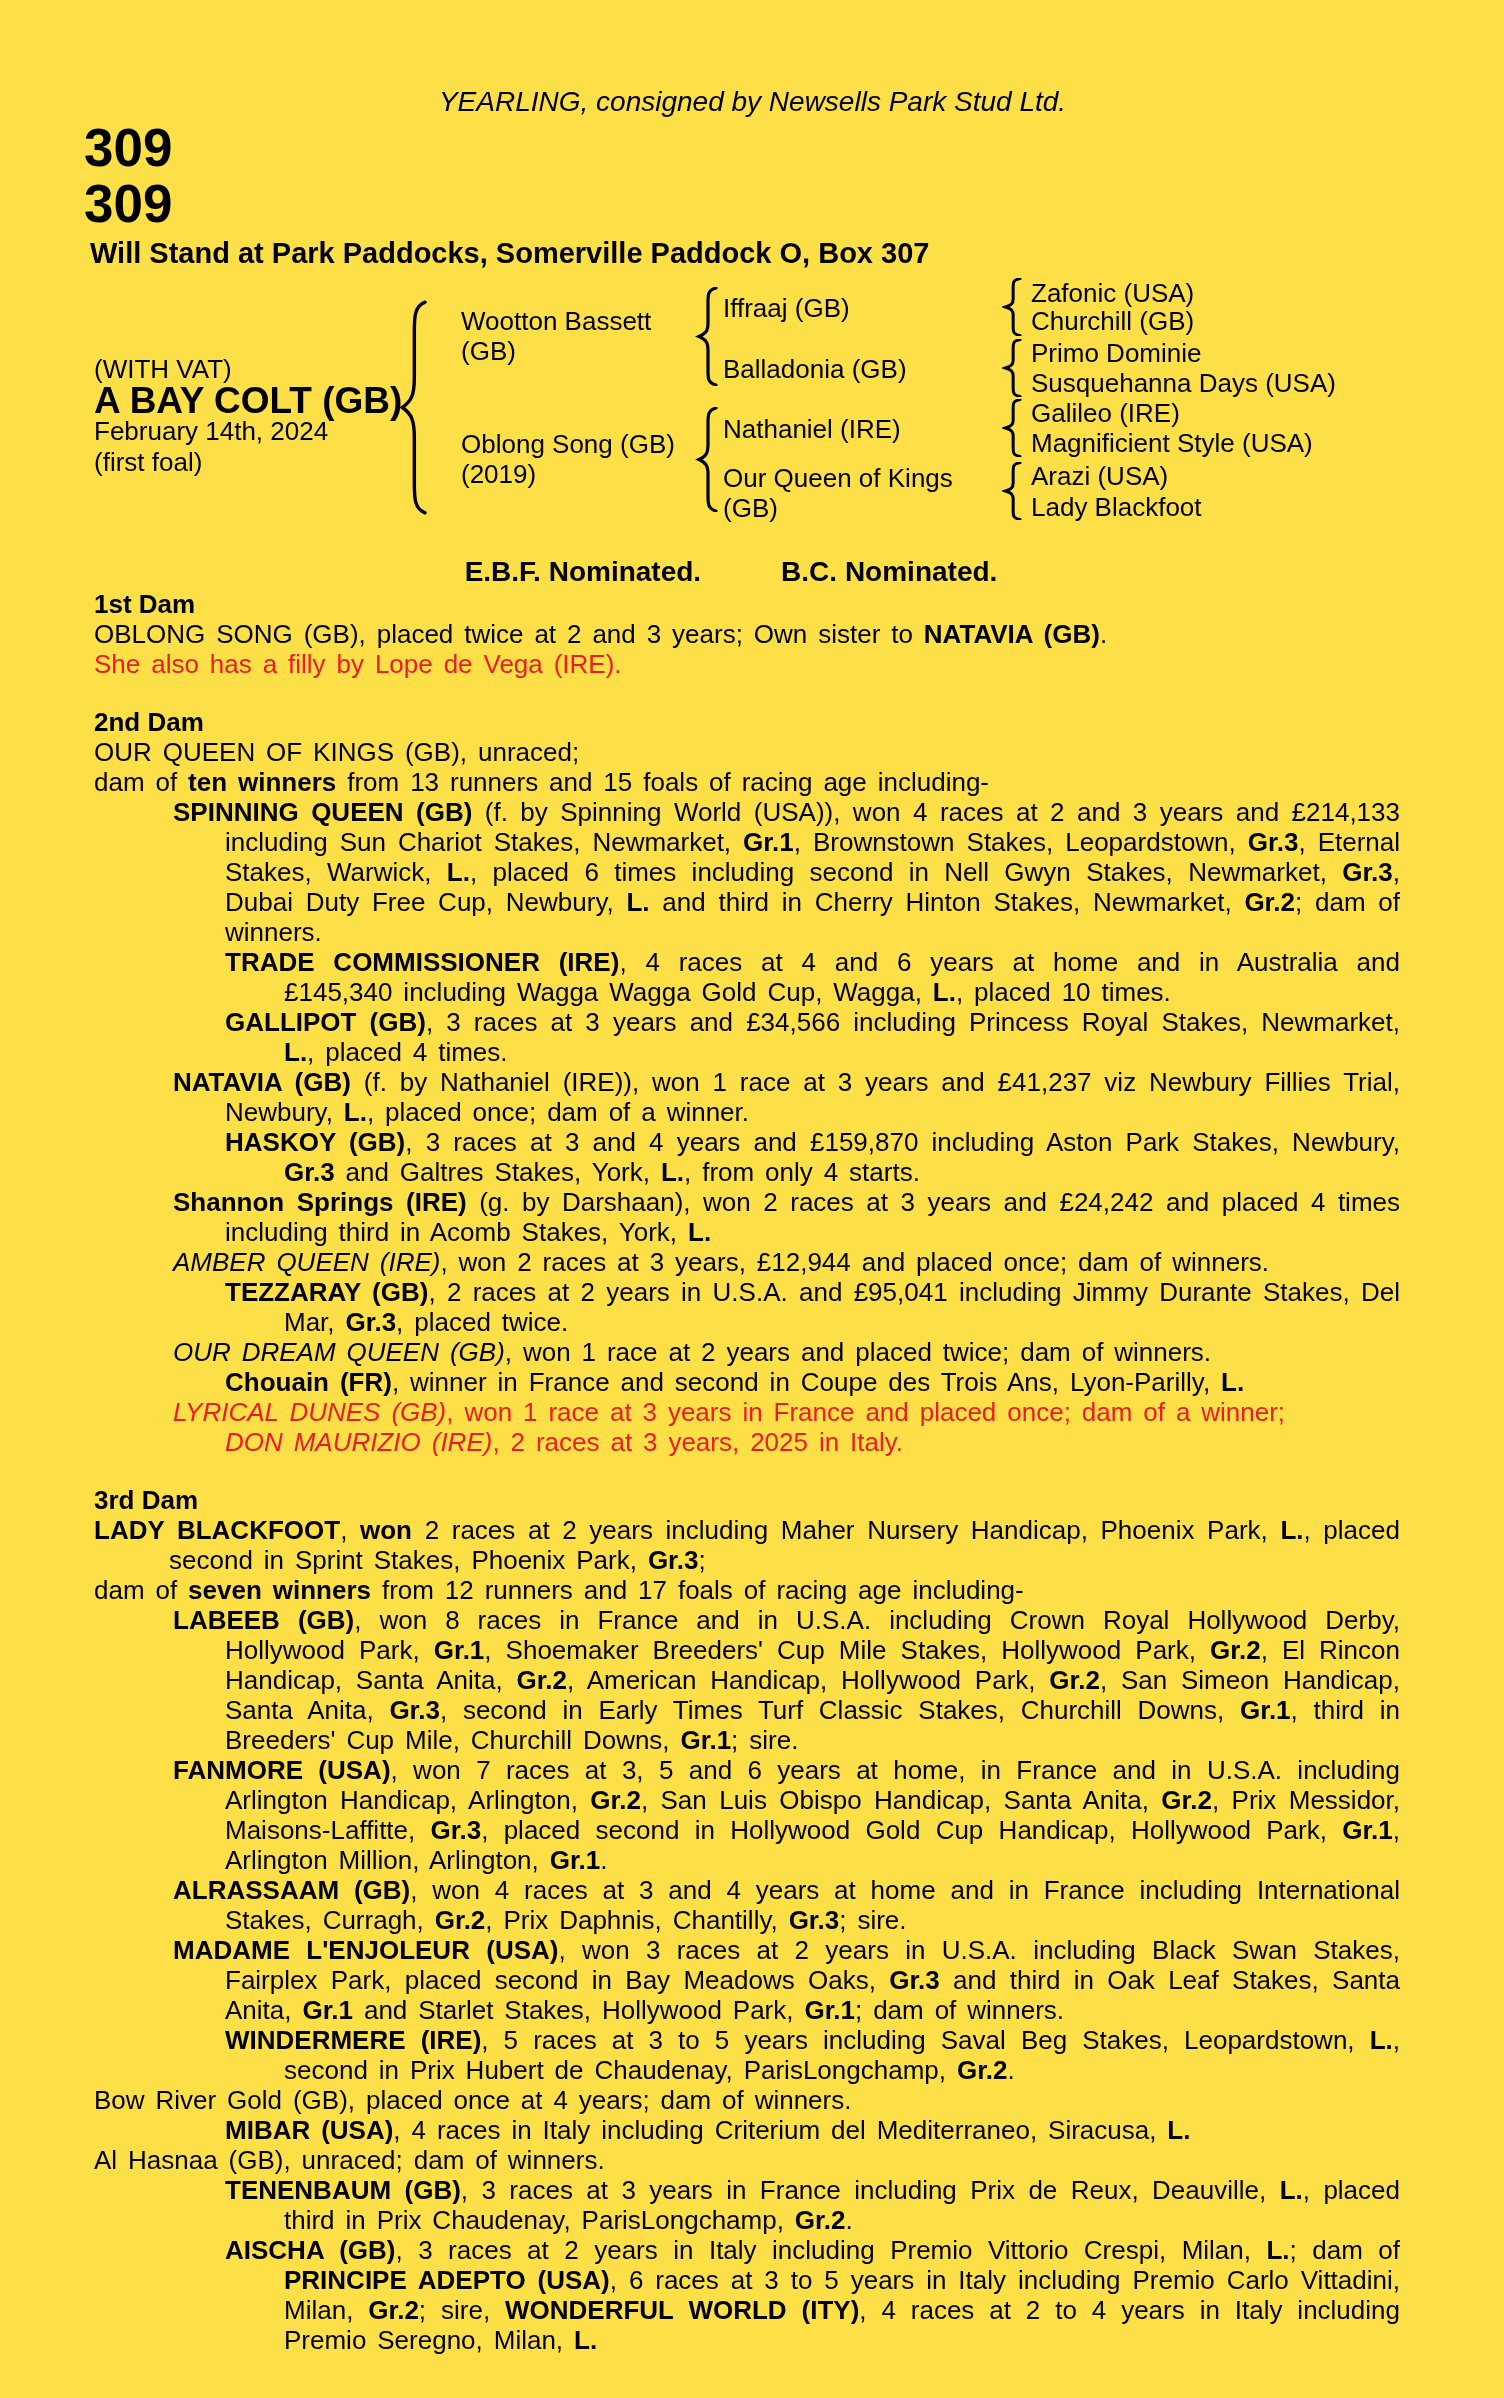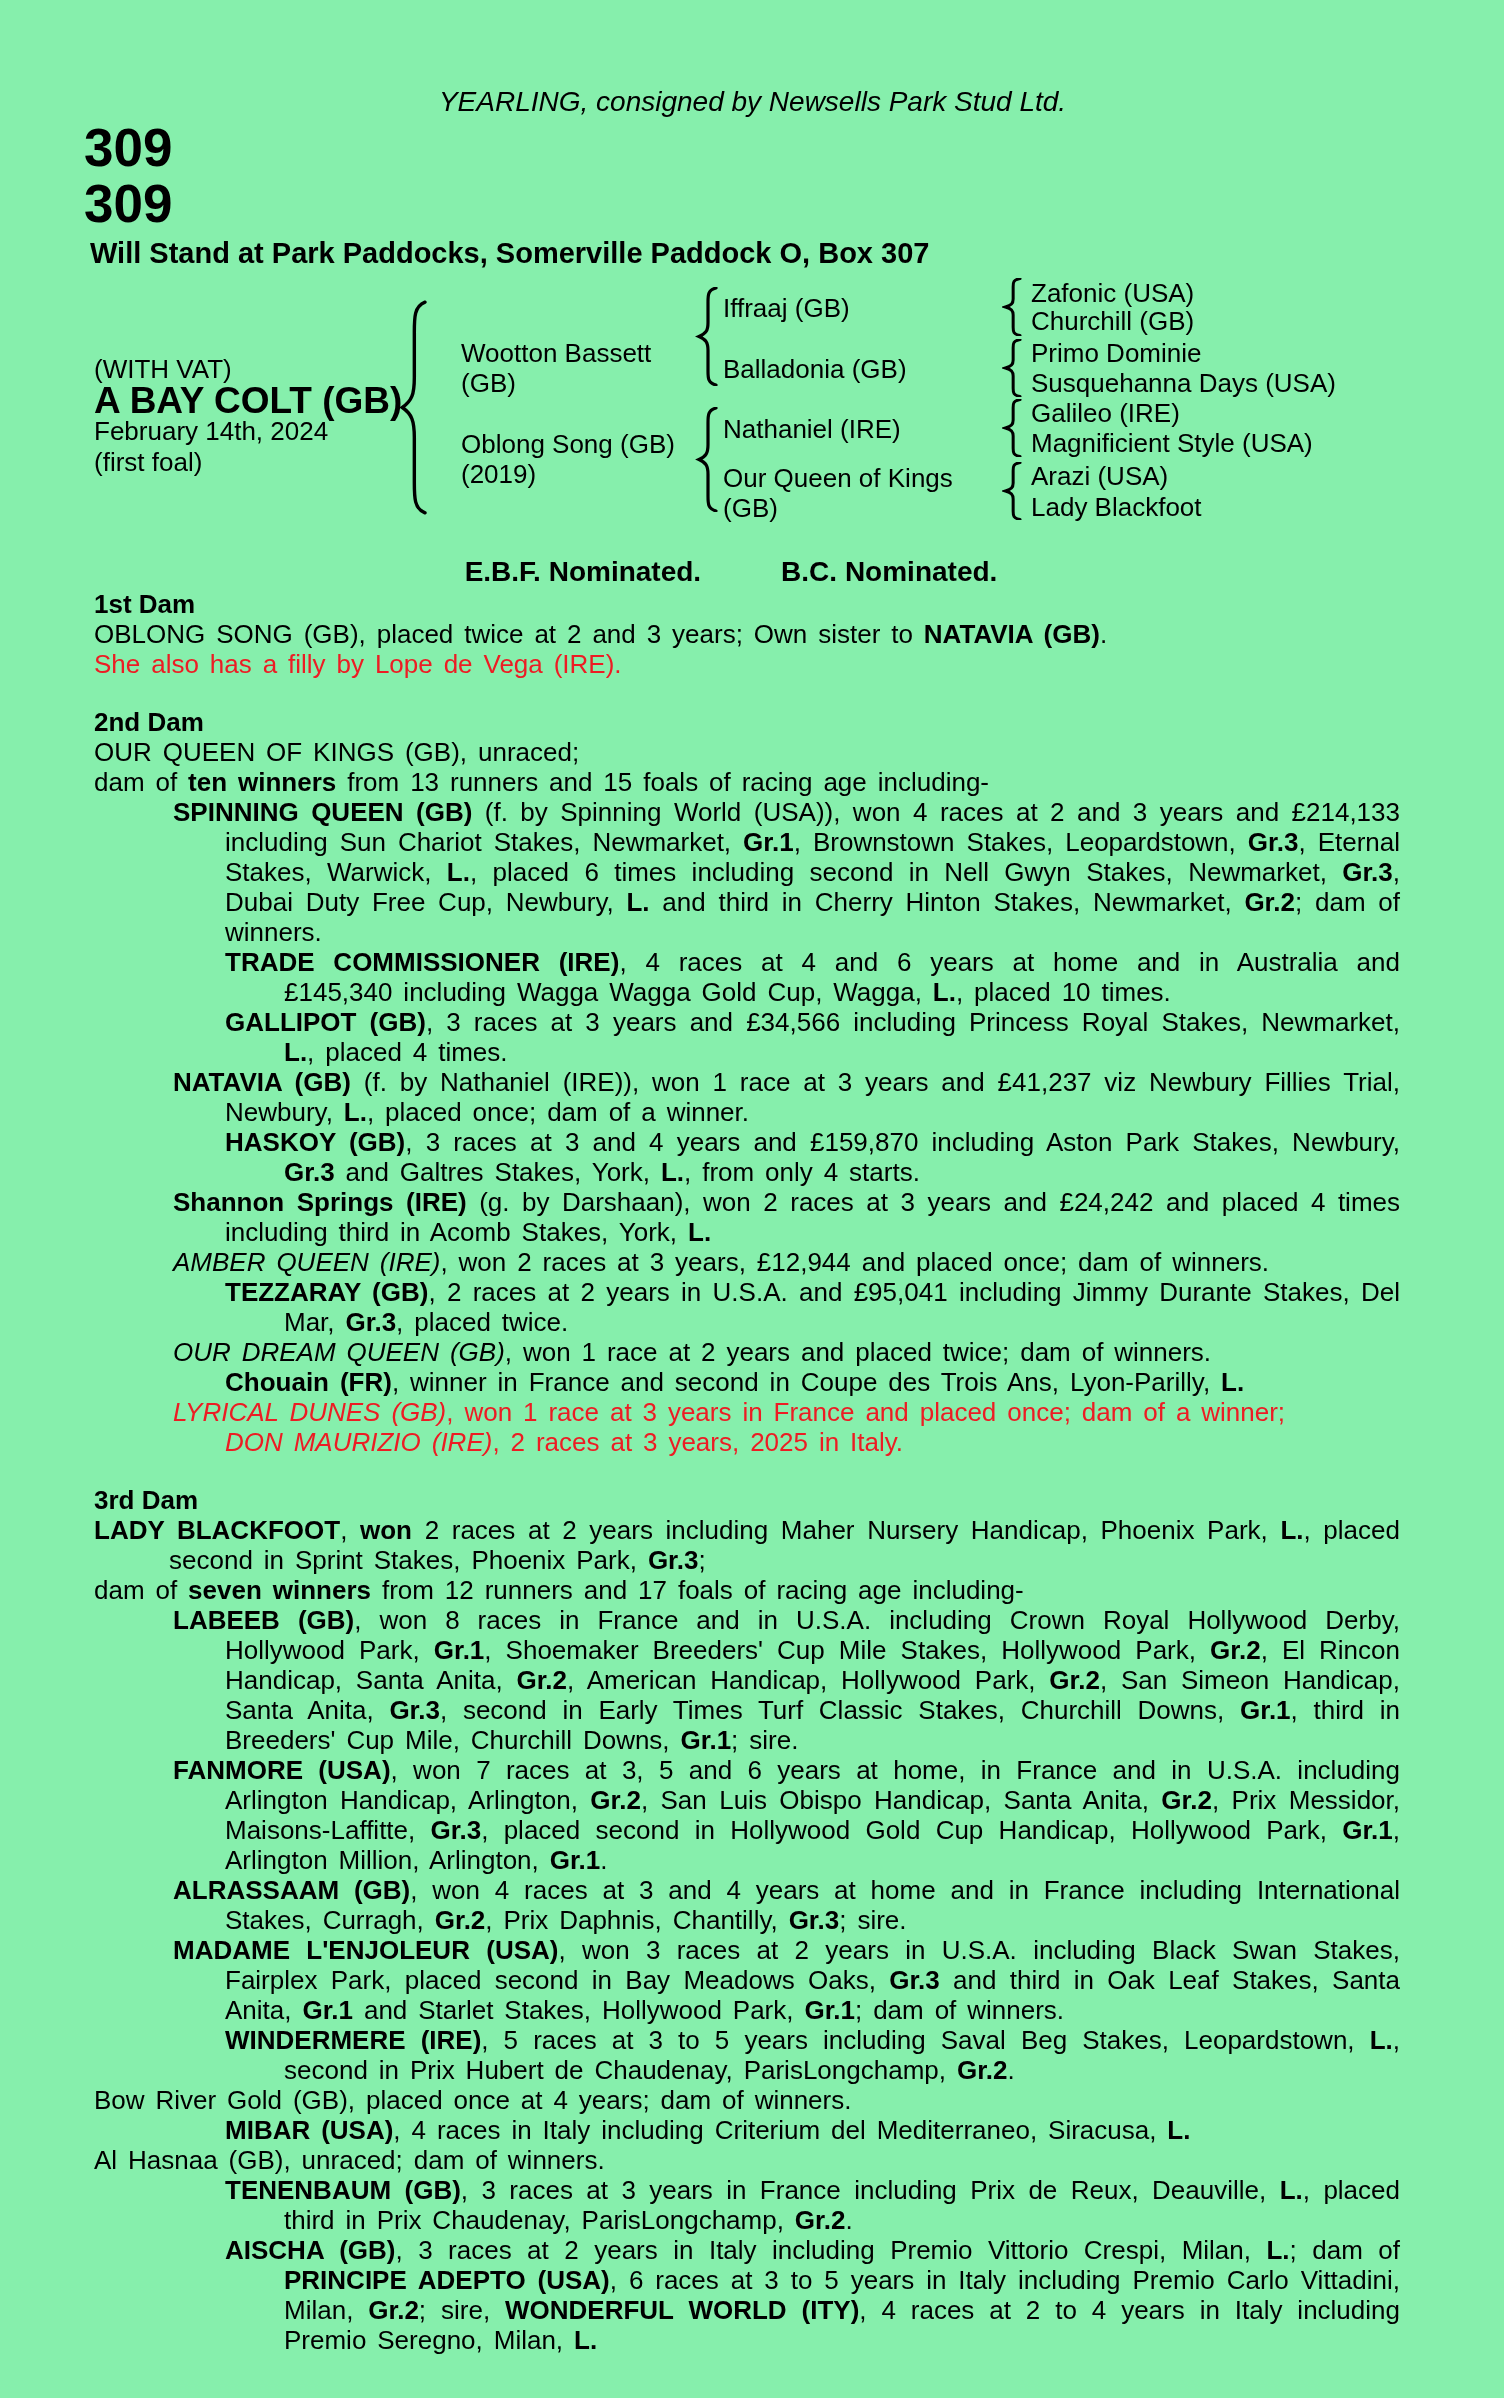--- a/index.html
+++ b/index.html
@@ -1,19 +1,19 @@
 <!DOCTYPE html>
 <html style="font-size:15px"><head>
 <meta charset="utf-8">
 <style>
   html,body{margin:0;padding:0;background:#ffffff;}
   .page{
     position:relative;
     width:1505px;height:2399px;
-    background:#86efac;
+    background:#fde047;
     color:#000;
     font-family:"Liberation Sans","DejaVu Sans",sans-serif;
     overflow:hidden;
     box-sizing:border-box;
     padding-top:86px;
   }
   .consign-title{
     text-align:center;
     font-style:italic;
     font-size:28px;
@@ -39,21 +39,21 @@
   
   .pedigree{
     position:relative;
     height:249px;
     margin-top:11.2px;
     font-size:26px;
   }
   .ped-abs{position:absolute;white-space:nowrap;}
   .left-block{left:94px;top:73px;line-height:31px;}
   .left-block .horse-name{font-weight:bold;font-size:37px;}
-  .sire-block{left:461px;top:25px;line-height:30px;margin-top:32px;}
+  .sire-block{left:461px;top:25px;line-height:30px;}
   .dam-block{left:461px;top:148px;line-height:30px;}
   .gp-0{left:723px;top:12px;}
   .gp-1{left:723px;top:73px;}
   .gp-2{left:723px;top:133px;}
   .gp-3{left:723px;top:182px;line-height:30px;}
   .ggp{left:1031px;line-height:28px;}
   .ggp-0{top:-1.9px;}  .ggp-1{top:26px;}
   .ggp-2{top:58px;}  .ggp-3{top:88px;}
   .ggp-4{top:118px;} .ggp-5{top:148px;}
   .ggp-6{top:181px;} .ggp-7{top:212px;}

